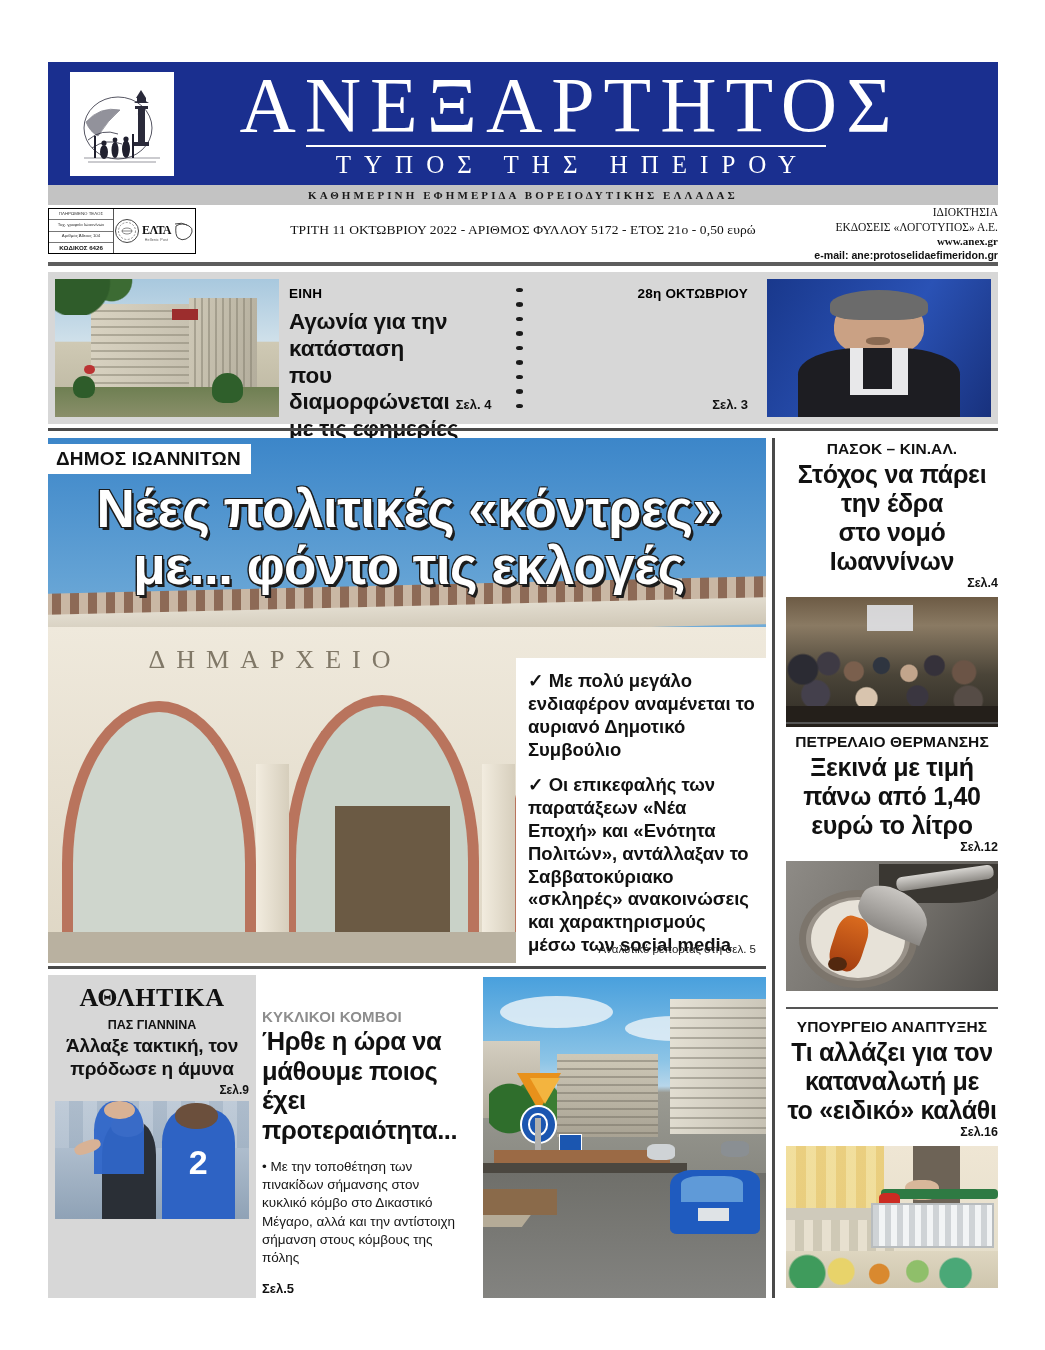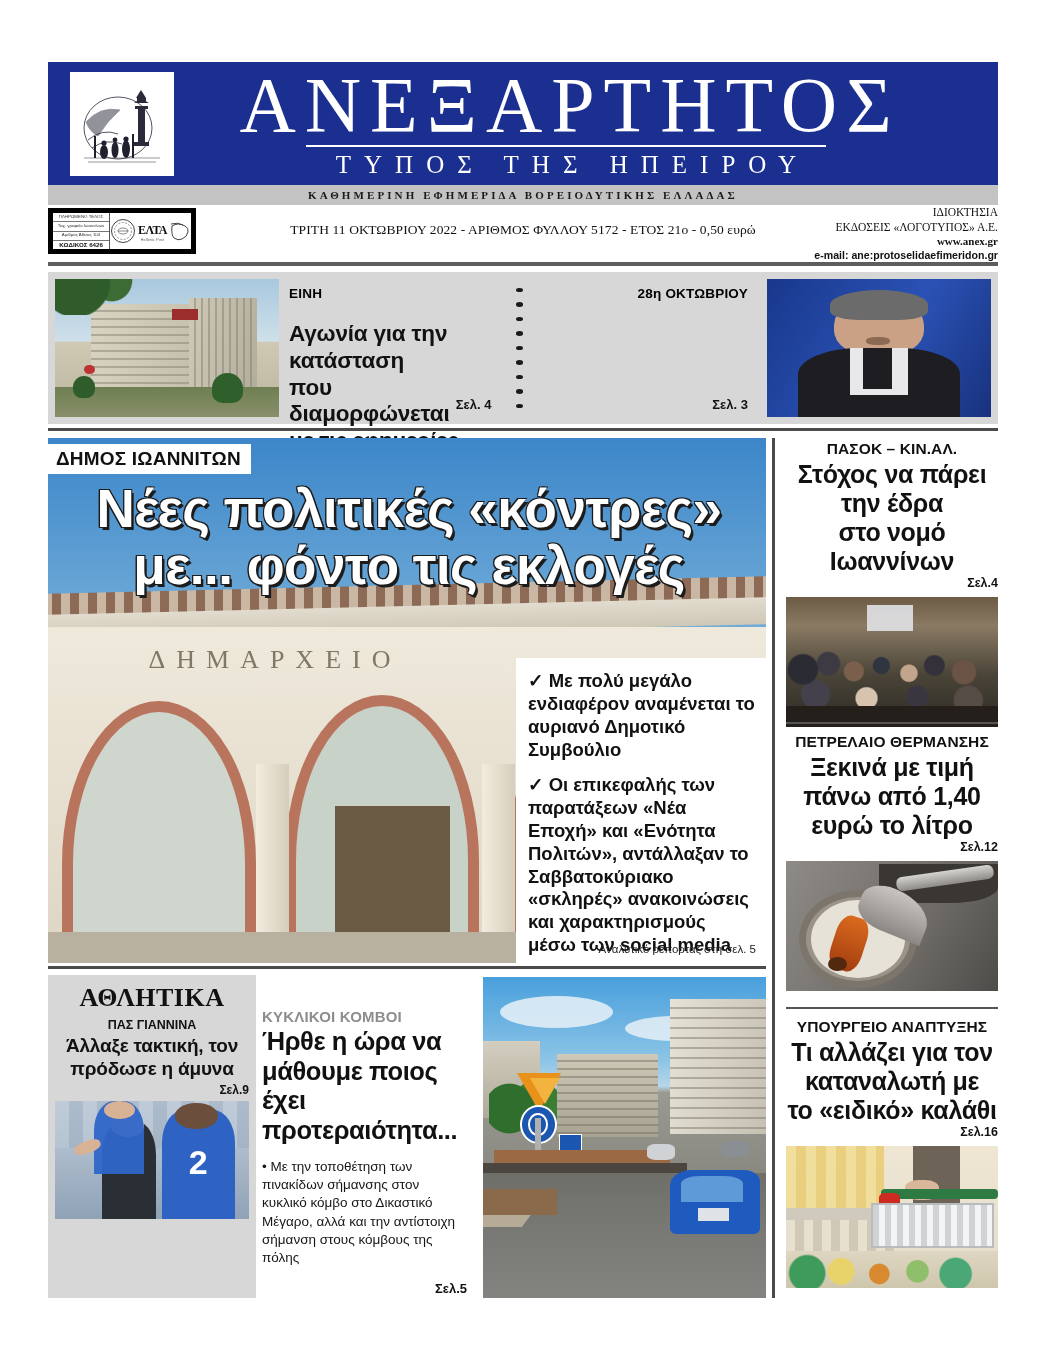--- a/index.html
+++ b/index.html
@@ -39,21 +39,21 @@
   }
   .greybar-text {
     font-family: "Liberation Serif", serif;
     font-size: 11px; letter-spacing: 3.1px; color: #1a1a1a; font-weight: 700;
   }
 
   
   .infobar { position: absolute; left: 48px; top: 205px; width: 950px; height: 52px; }
   .elta {
     position: absolute; left: 0; top: 3px; width: 148px; height: 46px;
-    border: 5px solid #000000; display: flex; align-items: stretch; background: #fff; justify-content: center;
+    border: 1px solid #000000; display: flex; align-items: stretch; background: #fff; justify-content: center;
   }
   .elta-left { width: 74px; border-right: 1px solid #555; display:flex; flex-direction: column; }
   .elta-cell {
     flex: 1; border-bottom: 1px solid #777; font-size: 4.4px; text-align: center;
     display: flex; align-items: center; justify-content: center; color: #333; line-height: 1.05;
     padding: 0 1px;
   }
   .elta-cell:last-child { border-bottom: none; font-size: 6.2px; font-weight: 700; color:#111; }
   .elta-right { flex: 1; display: flex; align-items: center; justify-content: center; gap: 2px; }
   .elta-logo-text { font-family: "Liberation Serif", serif; font-weight: 700; font-size: 12px; letter-spacing: -0.5px;}
@@ -72,21 +72,21 @@
 
   
   .teasers {
     position: absolute; left: 48px; top: 272px; width: 950px; height: 152px;
     background: #d7d7d7; display: flex; align-items: stretch;
   }
   .teaser-photo { width: 236px; margin: 7px 0 7px 7px; background:#b9c3c8; overflow:hidden; position:relative;}
   .teaser-txt { width: 235px; padding: 14px 12px 0 10px; position: relative; }
   .teaser-kicker { font-size: 13.5px; font-weight: 700; color: #000000; letter-spacing: .2px; }
   .teaser-head {
-    font-size: 22.5px; font-weight: 700; line-height: 1.19; color: #111; margin-top: 20px;
+    font-size: 22.5px; font-weight: 700; line-height: 1.19; color: #111; margin-top: 8px;
     letter-spacing: -0.2px;
   }
   .teaser-page { position: absolute; right: 12px; bottom: 12px; font-size: 13px; font-weight: 700; }
   .dots { width: 34px; display: flex; flex-direction: column; align-items: center;
           justify-content: center; gap: 10px; padding: 16px 0; }
   .dot { width: 7px; height: 7px; border-radius: 50%; background: #1a1a1a; }
   .t-right { text-align: right; }
 
   
   .rule-dark2 { position:absolute; left:48px; top:428px; width:950px; height:3px; background:#4a4a4a; }
@@ -133,21 +133,21 @@
   .sports-kicker { text-align:center; font-size:12.5px; font-weight:700; margin-top:5px;}
   .sports-head { text-align:center; font-size:19px; font-weight:700; line-height:1.2; margin-top:3px; letter-spacing:-0.2px;}
   .sports-body { text-align:center; font-size:12.5px; line-height:1.3; margin-top:4px; color:#1a1a1a;}
   .sports-page { text-align:right; font-size:12px; font-weight:700; margin-top:2px;}
   .sports-photo { margin-top:4px; height:118px; overflow:hidden; position:relative; }
 
   .mid { position:absolute; left:262px; top:1008px; width:205px; }
   .mid-kicker { font-size:15px; font-weight:700; color:#8d8d8d; letter-spacing:.2px;}
   .mid-head { font-size:25.5px; font-weight:700; line-height:1.16; margin-top:2px; letter-spacing:-0.4px;}
   .mid-body { font-size:13.5px; line-height:1.34; margin-top:13px; color:#161616;}
-  .mid-page { text-align:right; font-size:13px; font-weight:700; margin-top:14px;}
+  .mid-page { font-size:13px; font-weight:700; margin-top:14px;}
 
   .mid-photo { position:absolute; left:483px; top:977px; width:283px; height:321px; overflow:hidden; }
 
   
   .ph { position:absolute; inset:0; }
 </style>
 </head>
 <body>
 
 <div class="page">

